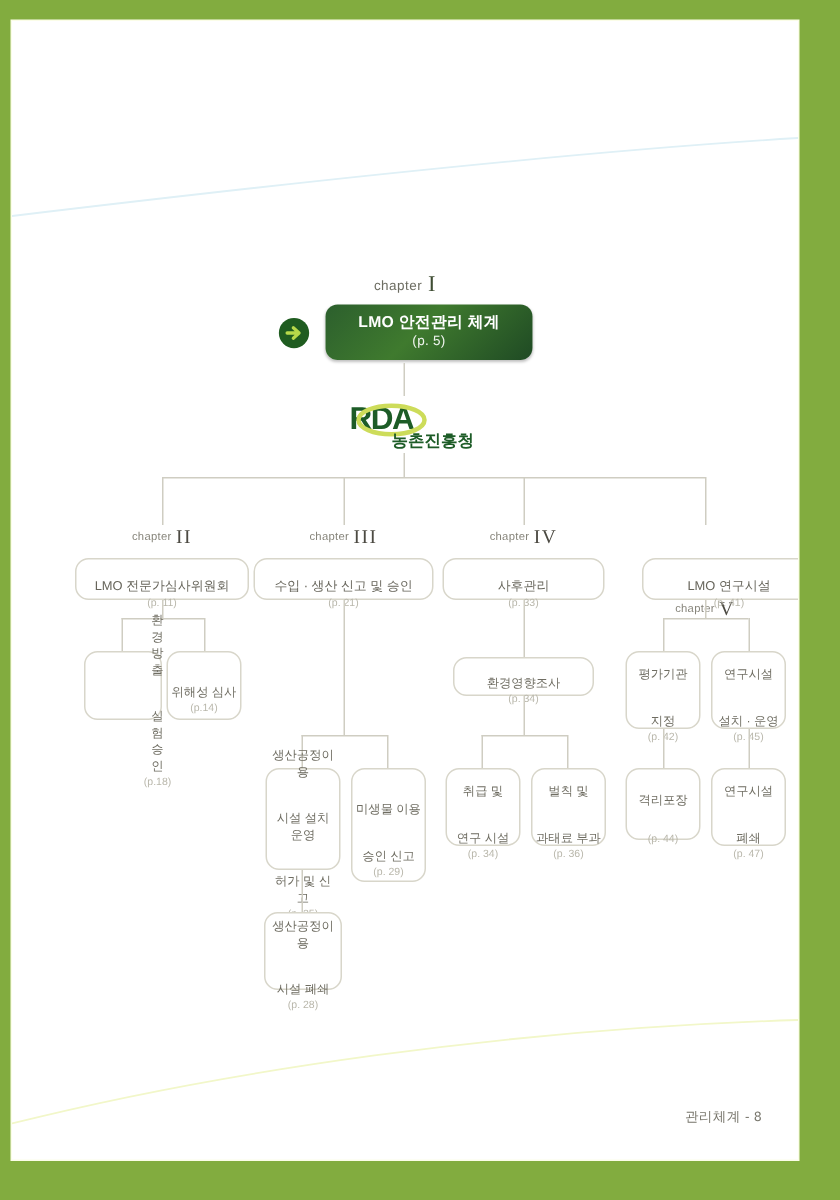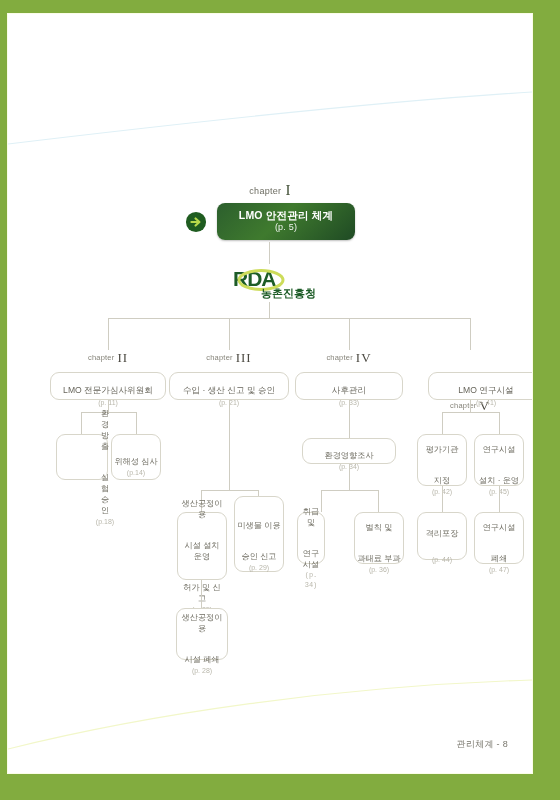--- a/index.html
+++ b/index.html
@@ -168,21 +168,21 @@
     <div class="hline" style="left:193px;top:476px;width:57px;"></div>
     <div class="vline" style="left:193px;top:476px;height:22px;"></div>
     <div class="vline" style="left:250px;top:476px;height:22px;"></div>
 
     <div class="node" style="left:169px;top:498px;width:50px;height:68px;">
       <span class="t">생산공정이용</span>
       <span class="t">시설 설치 운영</span>
       <span class="t">허가 및 신고</span>
       <span class="pg">(p. 25)</span>
     </div>
-    <div class="node" style="left:226px;top:482px;width:50px;height:76px;justify-content:space-between;">
+    <div class="node" style="left:226px;top:498px;width:50px;height:76px;">
       <span class="t">미생물 이용</span>
       <span class="t">승인 신고</span>
       <span class="pg">(p. 29)</span>
     </div>
 
     <div class="vline" style="left:193px;top:566px;height:28px;"></div>
     <div class="node" style="left:168px;top:594px;width:52px;height:52px;">
       <span class="t">생산공정이용</span>
       <span class="t">시설 폐쇄</span>
       <span class="pg">(p. 28)</span>
@@ -191,21 +191,21 @@
     <div class="vline" style="left:341px;top:386px;height:38px;"></div>
     <div class="node" style="left:294px;top:424px;width:94px;height:26px;">
       <span class="t">환경영향조사</span>
       <span class="pg">(p. 34)</span>
     </div>
     <div class="vline" style="left:341px;top:450px;height:26px;"></div>
     <div class="hline" style="left:313px;top:476px;width:57px;"></div>
     <div class="vline" style="left:313px;top:476px;height:22px;"></div>
     <div class="vline" style="left:370px;top:476px;height:22px;"></div>
 
-    <div class="node" style="left:289px;top:498px;width:28px;height:52px;font-family:Liberation Mono, monospace;">
+    <div class="node" style="left:289px;top:498px;width:50px;height:52px;">
       <span class="t">취급 및</span>
       <span class="t">연구 시설</span>
       <span class="pg">(p. 34)</span>
     </div>
     <div class="node" style="left:346px;top:498px;width:50px;height:52px;">
       <span class="t">벌칙 및</span>
       <span class="t">과태료 부과</span>
       <span class="pg">(p. 36)</span>
     </div>
 

